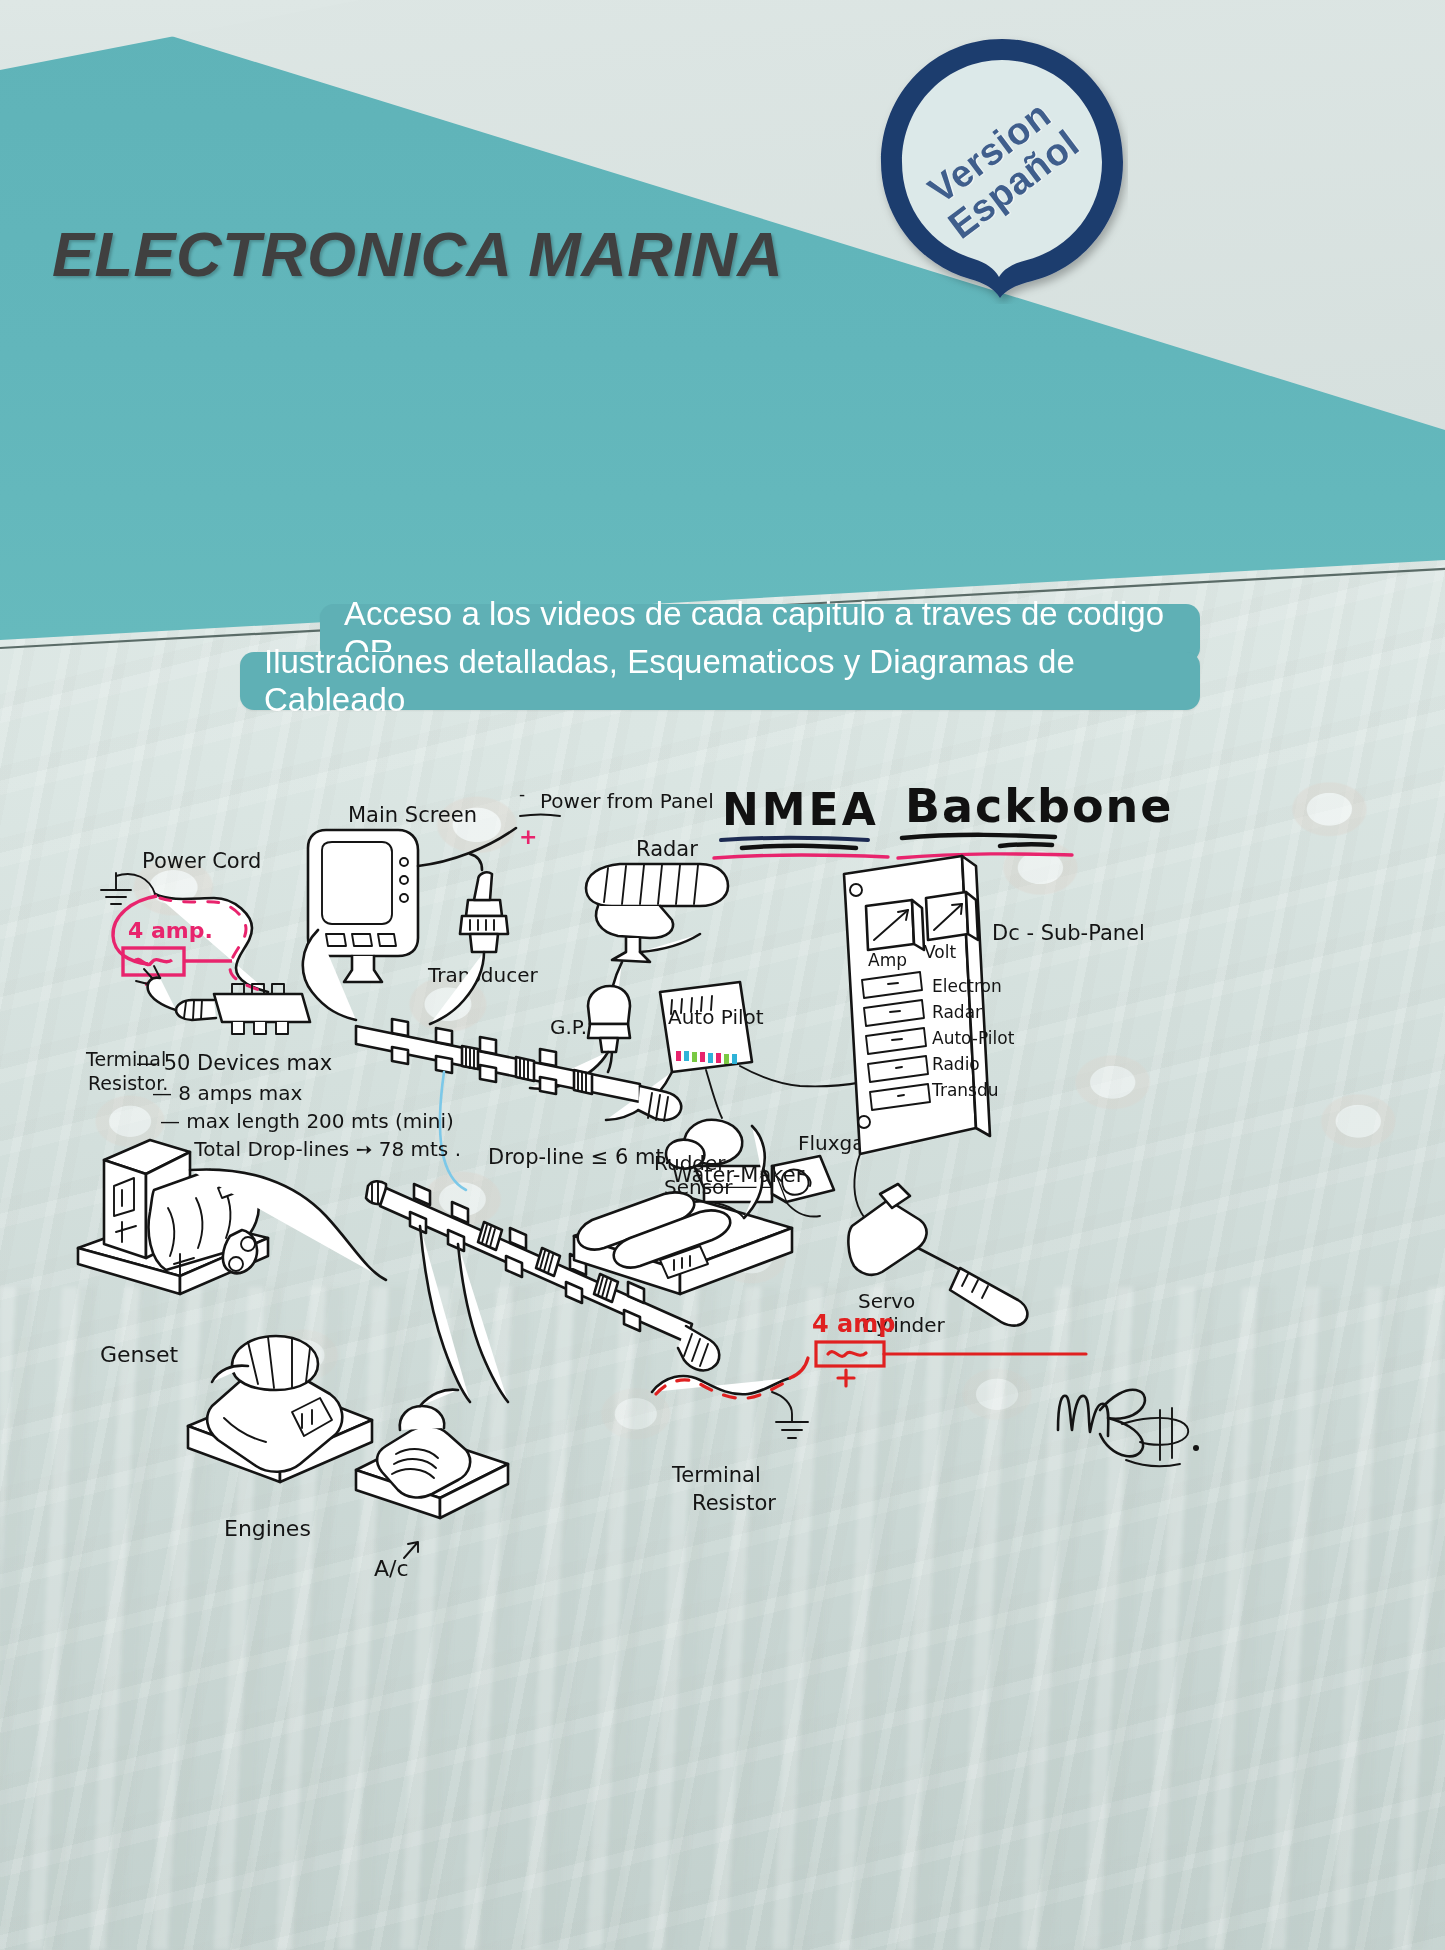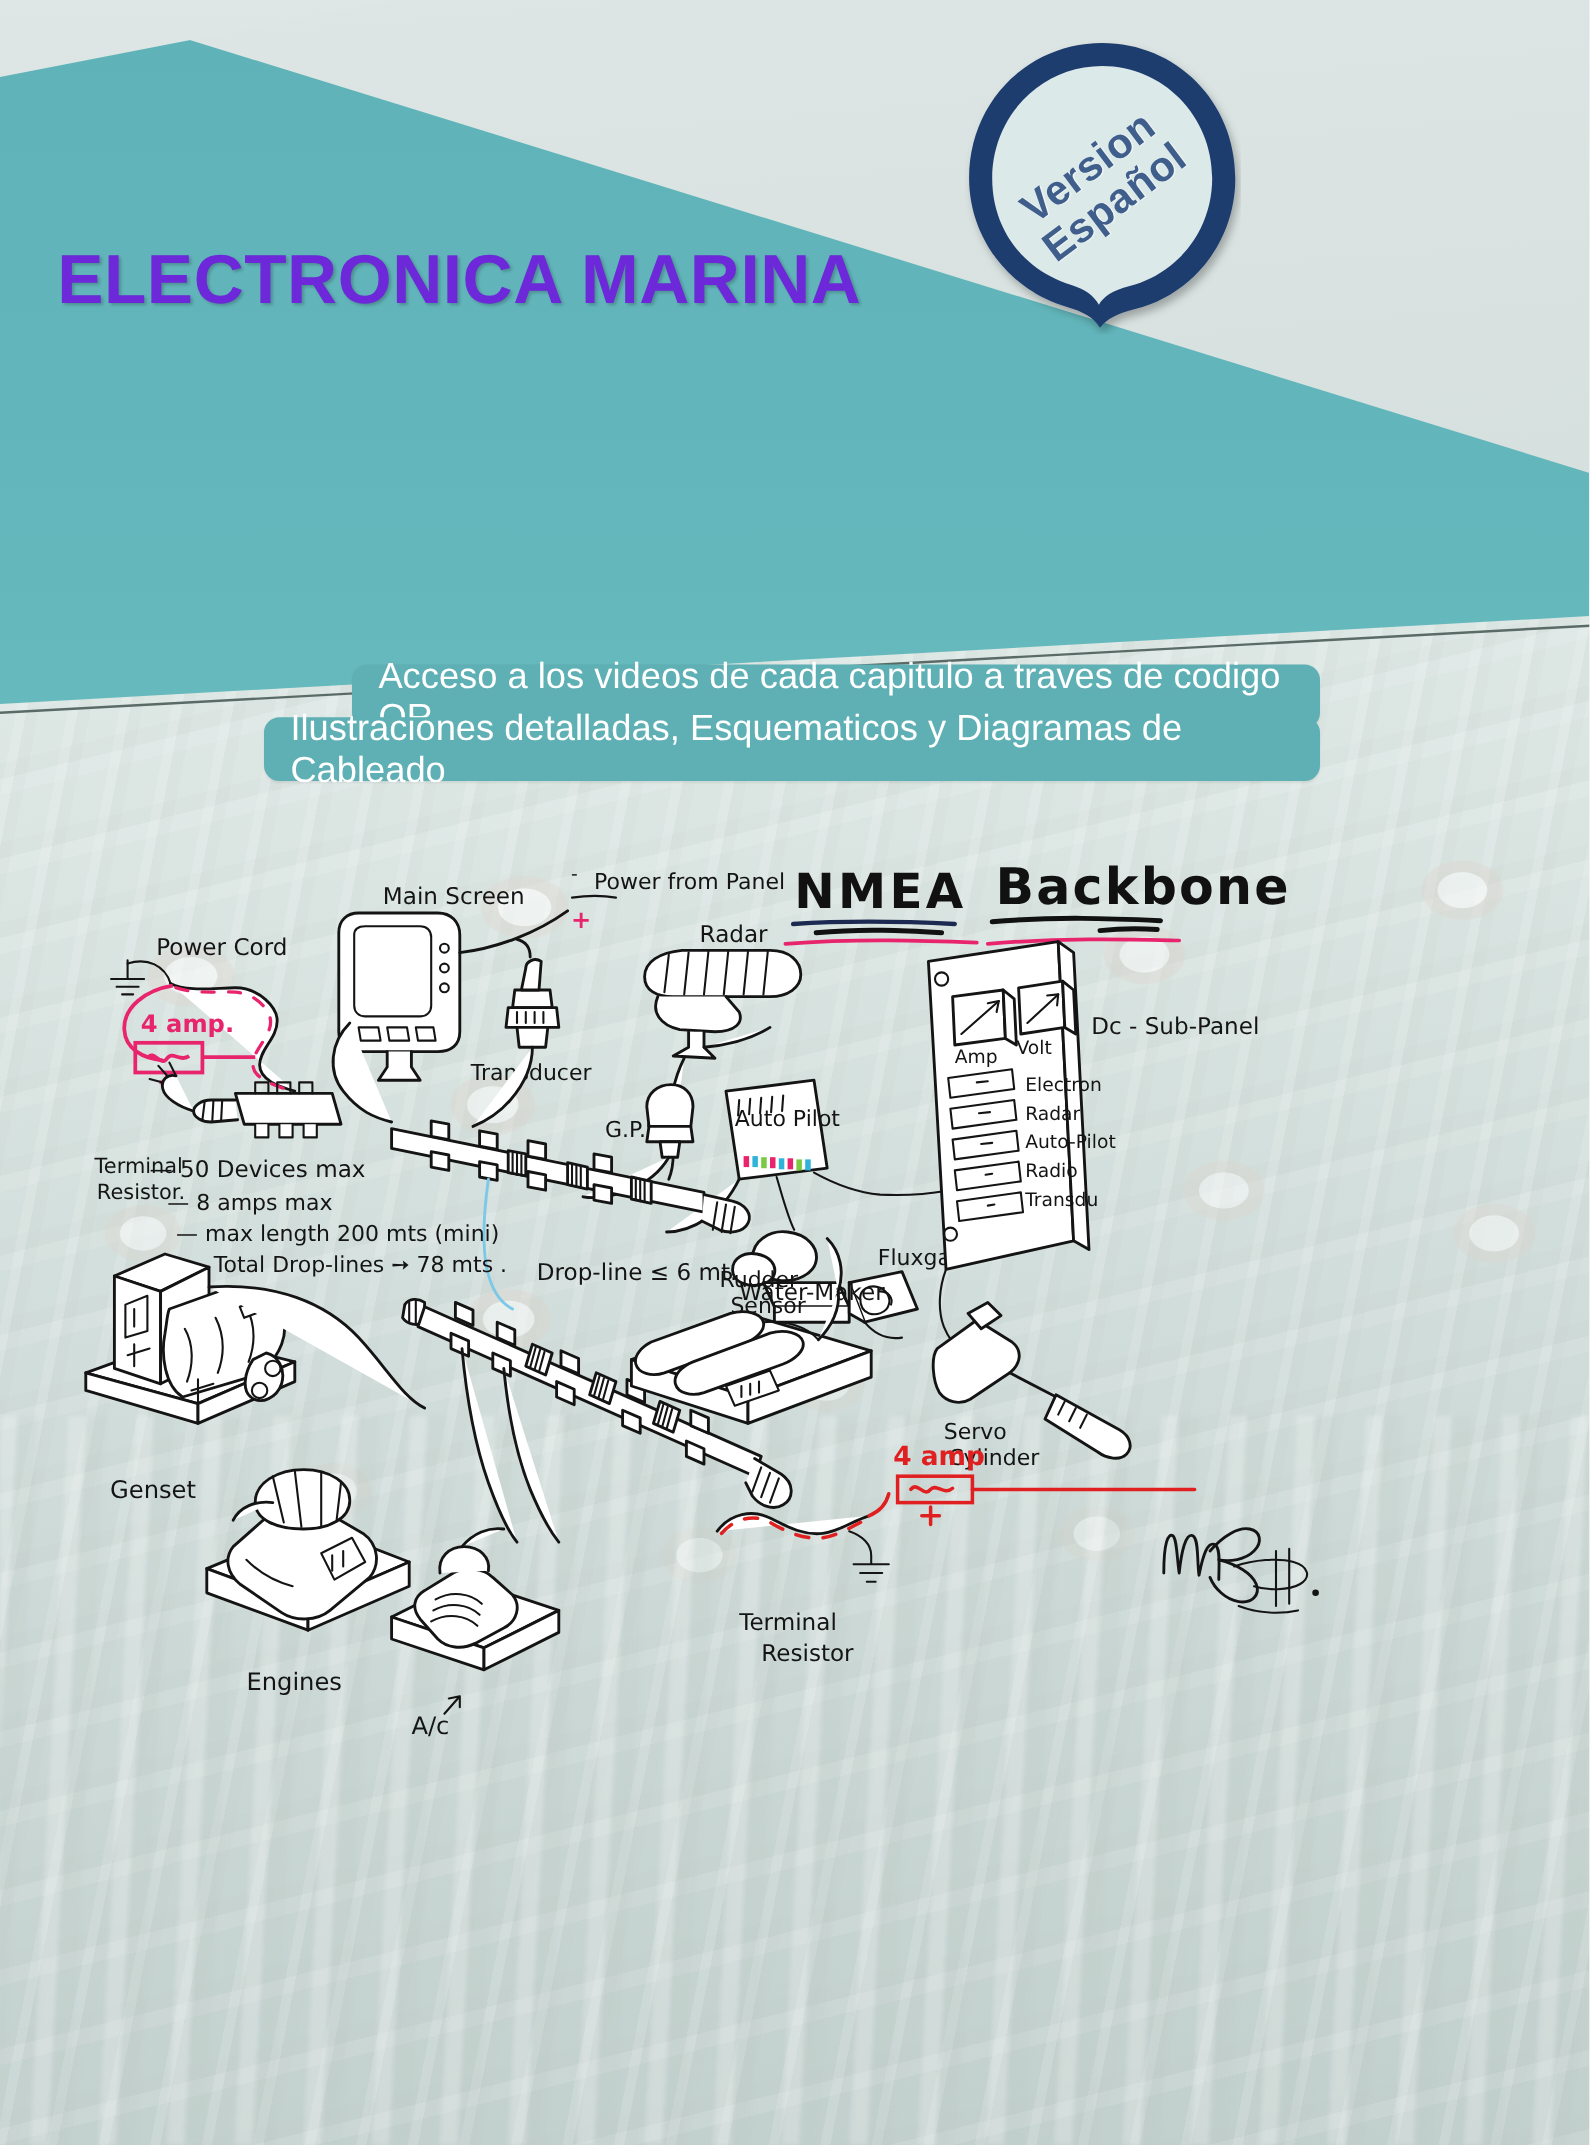--- a/index.html
+++ b/index.html
@@ -70,23 +70,24 @@
   .diag-rule{
     position:absolute;left:0;top:560px;width:1460px;height:110px;
     pointer-events:none;
   }
 
   
   .title-block{position:absolute;left:52px;top:222px;width:900px;}
   .main-title{
     margin:0;
     font-size:63px;line-height:1.02;
-    font-weight:bold;color:#6d28d9;
+    font-weight:bold;color:#404040;
     letter-spacing:.5px;
     text-shadow:2px 2px 3px rgba(0,0,0,.22);
+    font-style:italic;
   }
   .sub-title{
     margin:14px 0 0 0;
     font-size:39px;line-height:1.05;
     font-weight:normal;color:#ffffff;
     text-shadow:2px 2px 3px rgba(0,0,0,.20);
   }
 
   
   .badge{

